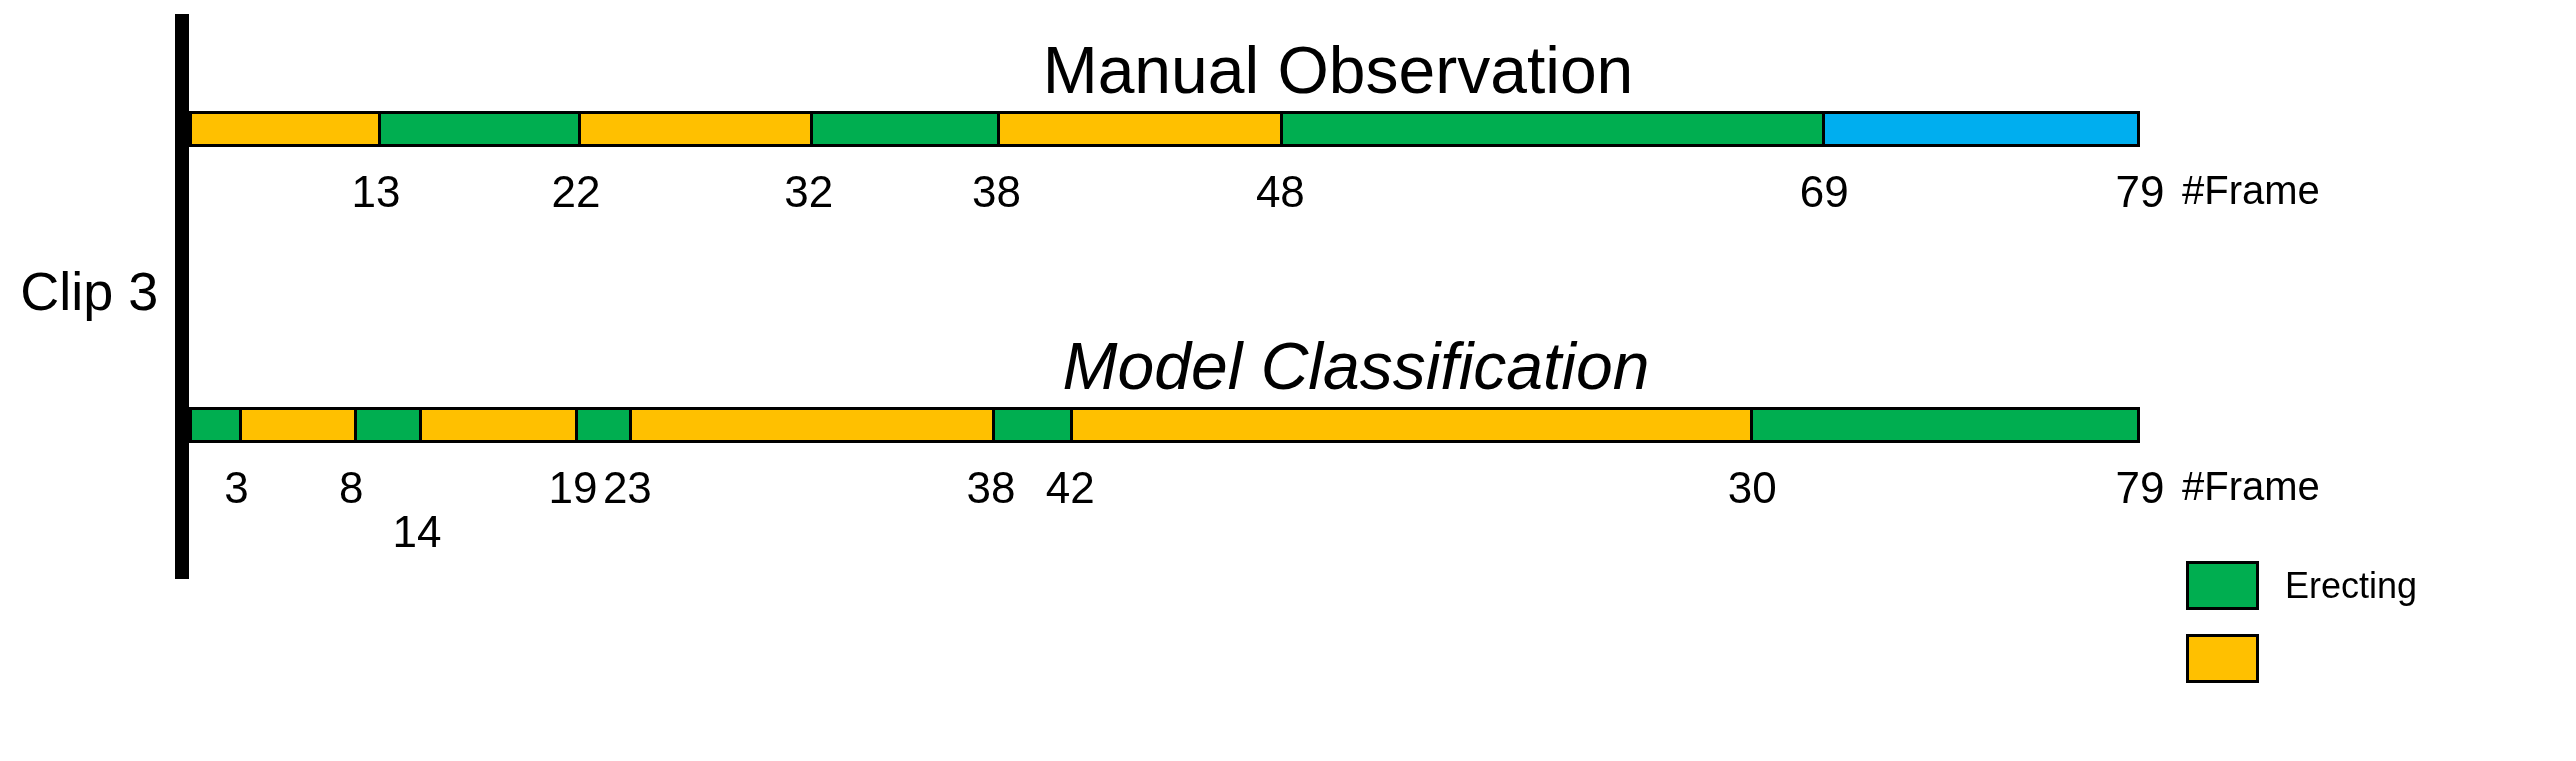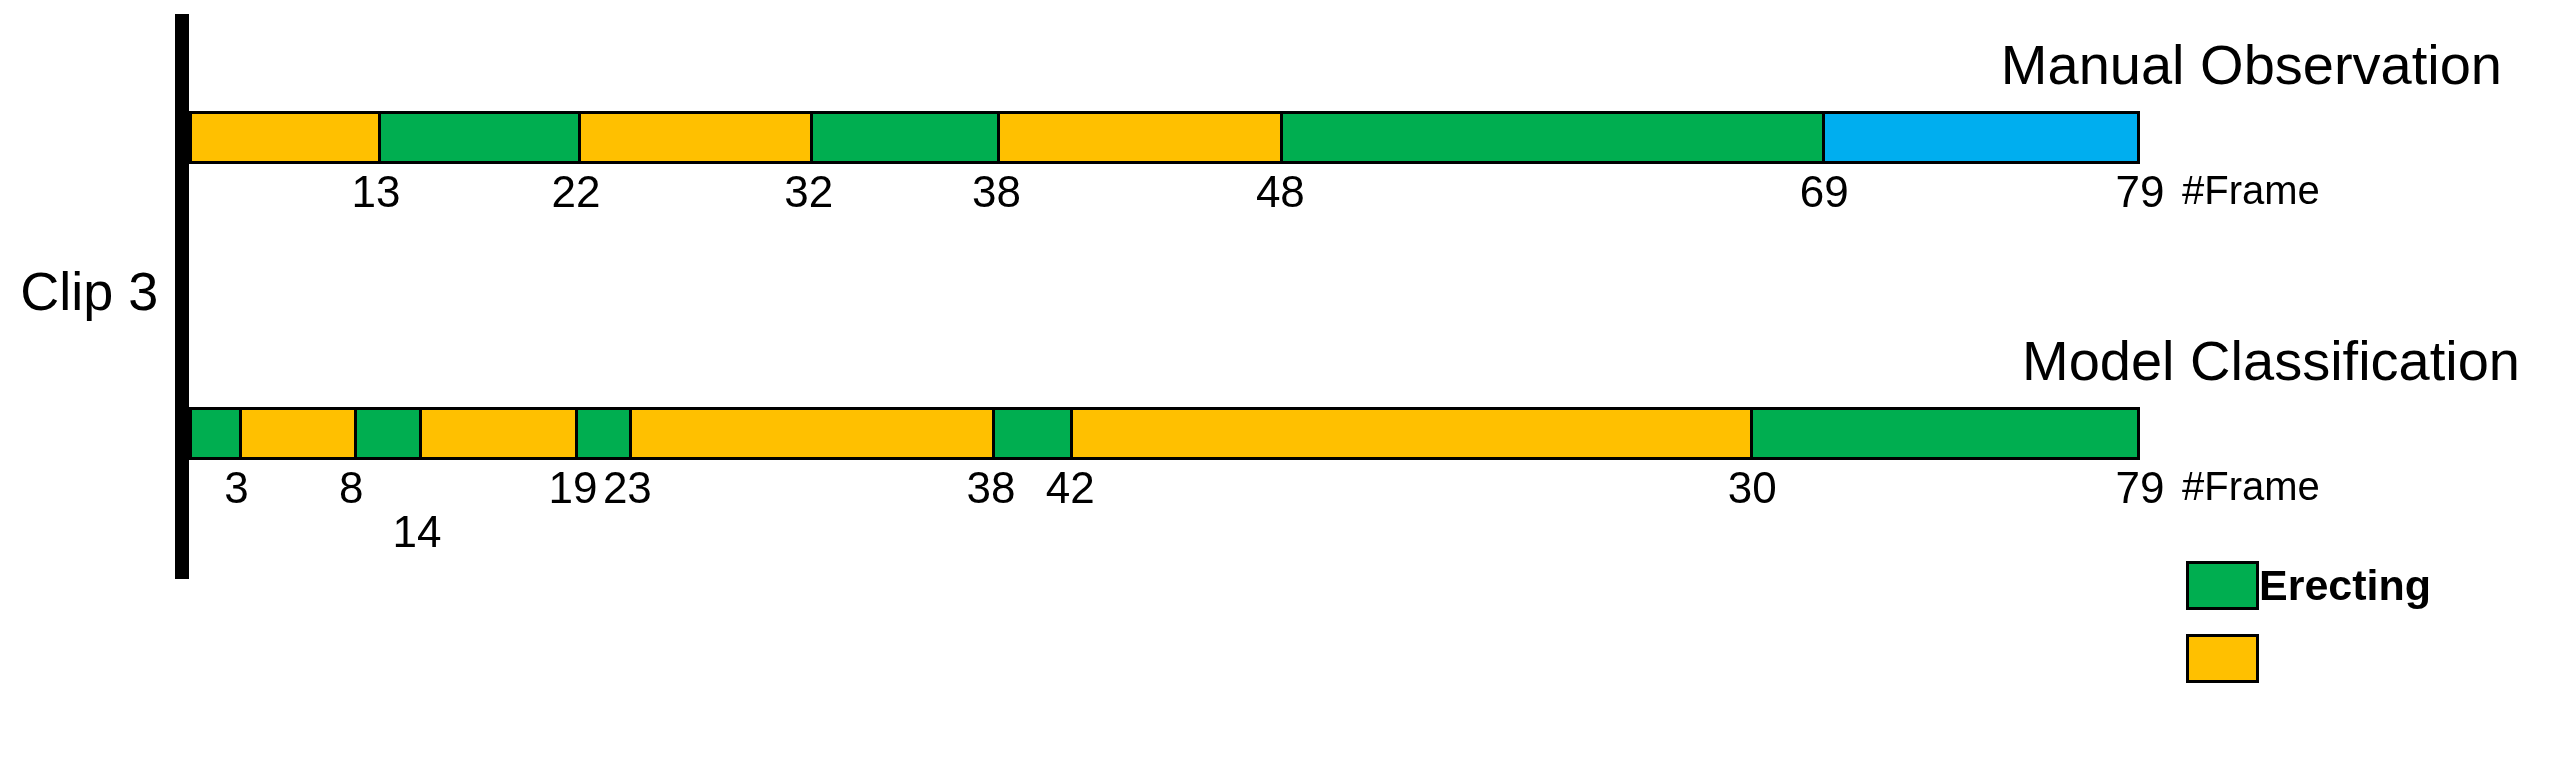--- a/index.html
+++ b/index.html
@@ -23,28 +23,28 @@
     left: 7.8px; top: 239px;
     width: 163px;
     text-align: center;
     font-size: 54px;
     line-height: 1.05;
     white-space: nowrap;
     margin-top: 24px;
   }
   .row-title {
     position: absolute;
-    font-size: 56px;
+    font-size: 66px;
     line-height: 1.05;
-    text-align: right;
+    text-align: center;
     white-space: nowrap;
   }
   .title-1 { left: 174px; top: 36px;  width: 2328px; }
-  .title-2 { left: 192px; top: 332px; width: 2328px; }
-  .bar-area { position: absolute; left: 189px; width: 1951px; height: 53px; }
+  .title-2 { left: 192px; top: 332px; width: 2328px; font-style: italic; }
+  .bar-area { position: absolute; left: 189px; width: 1951px; height: 36px; }
   .bar-area.b1 { top: 111px; }
   .bar-area.b2 { top: 407px; }
   .bar {
     display: flex;
     width: 100%; height: 100%;
     border: 3.9px solid #000;
     box-sizing: border-box;
     background: #fff;
   }
   .seg { height: 100%; box-sizing: border-box; }
@@ -72,24 +72,24 @@
     align-items: center;
     height: 51px;
     margin-bottom: 22px;
   }
   .legend-swatch {
     width: 67px; height: 43px;
     border: 3.9px solid #000;
     flex: 0 0 auto;
   }
   .legend-label {
-    font-size: 43px;
+    font-size: 36px;
     line-height: 1;
+    margin-left: 26px;
     white-space: nowrap;
-    font-weight: bold;
   }
 </style>
 </head>
 <body>
 
 <div class="canvas">
 
   <div class="axis-line"></div>
 
   <div class="clip-label">Clip 3</div>

